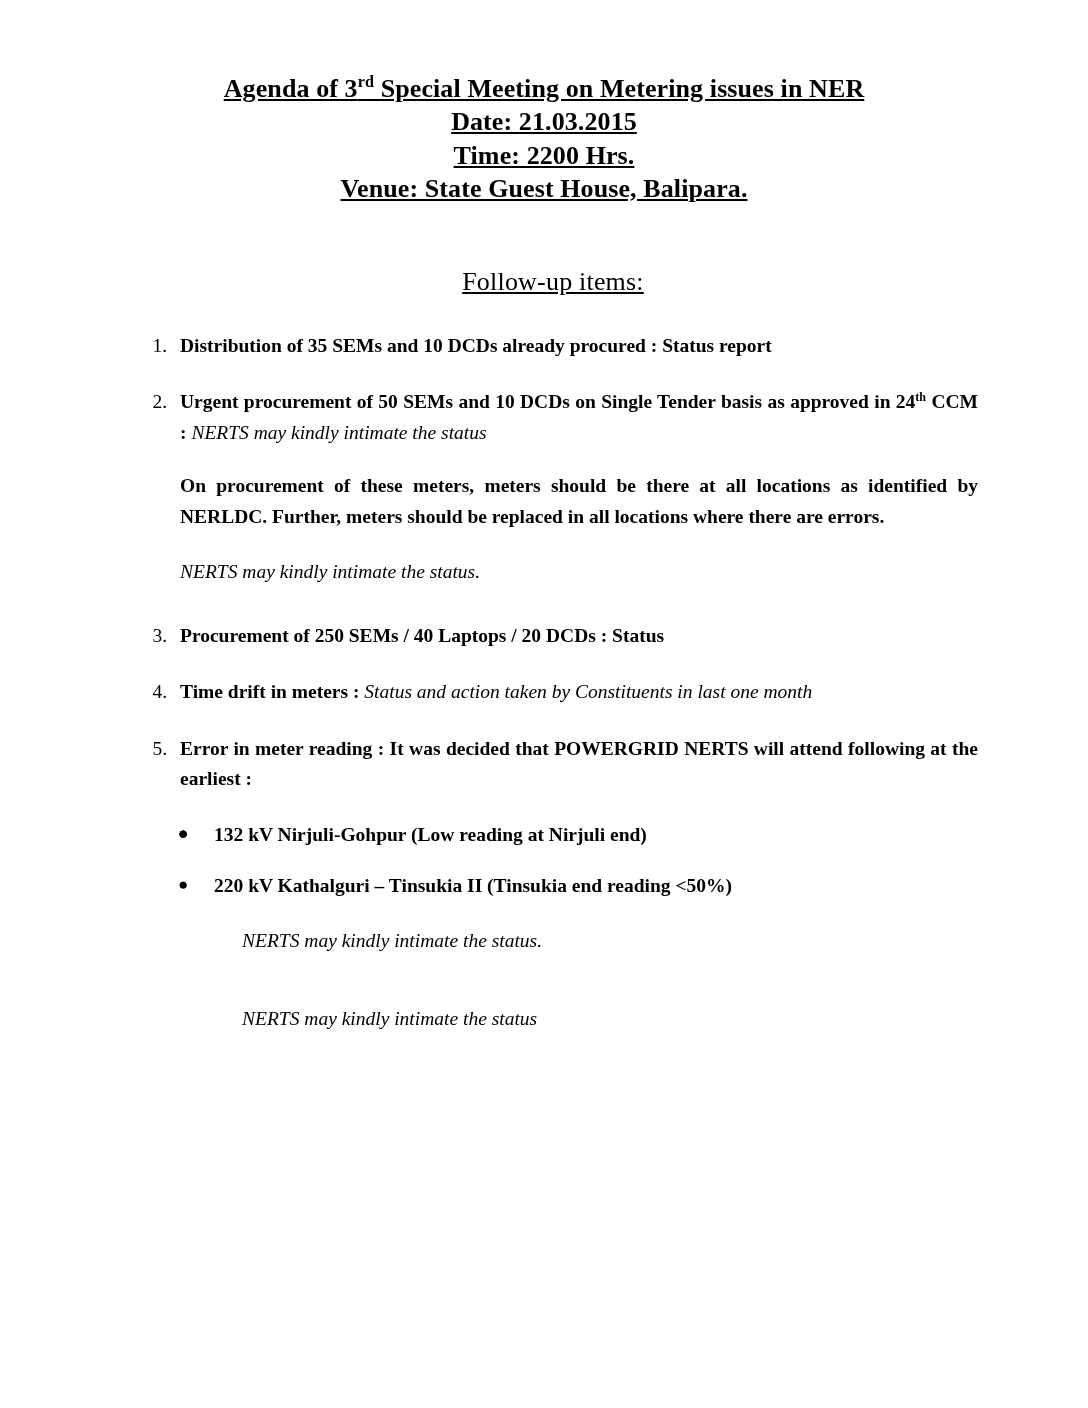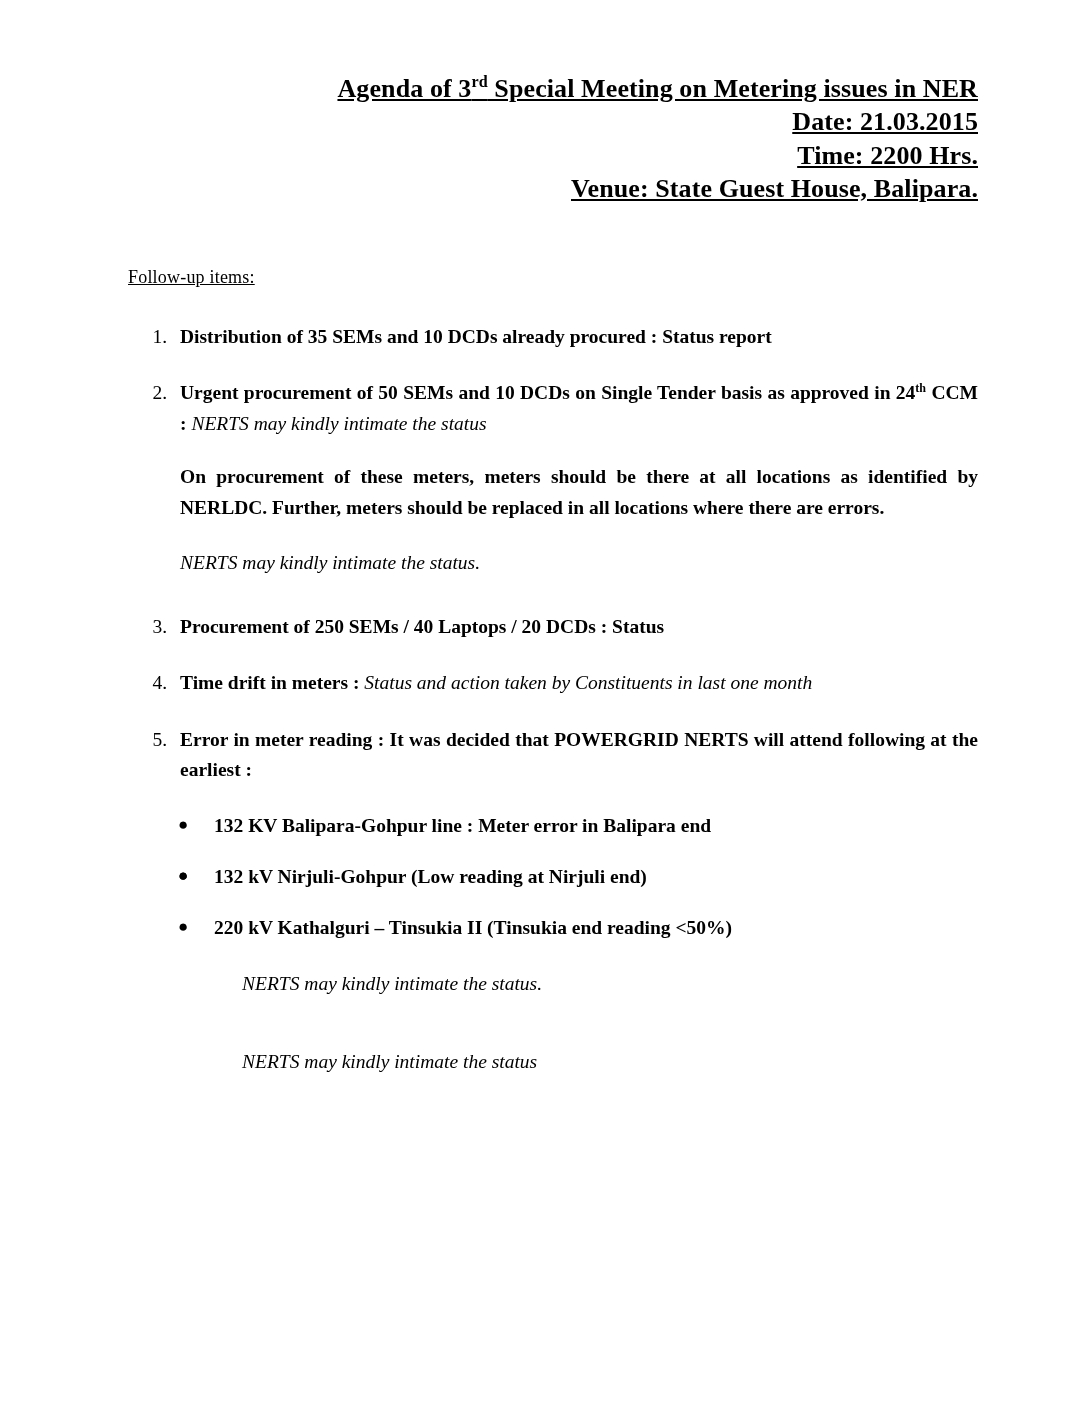--- a/index.html
+++ b/index.html
@@ -15,43 +15,44 @@
     overflow: hidden;
   }
   .page {
     width: 1088px;
     height: 1408px;
     box-sizing: border-box;
     padding: 60px 110px 40px 110px;
     position: relative;
   }
   .title-block {
-    text-align: right;
+    text-align: center;
     margin-top: 12px;
   }
   .title-line {
     font-size: 26px;
     font-weight: bold;
     line-height: 1.28;
     letter-spacing: 0.1px;
   }
   .title-line span.u {
     text-decoration: underline;
   }
   sup {
     font-size: 0.62em;
     vertical-align: super;
     line-height: 0;
   }
   .section-heading {
     margin-top: 62px;
     margin-left: 18px;
-    font-size: 18px;
+    font-size: 26px;
     text-decoration: underline;
     letter-spacing: 0.2px;
+    text-align: center;
   }
   ol.items {
     margin: 34px 0 0 0;
     padding-left: 62px;
     font-size: 19.5px;
   }
   ol.items > li {
     margin-bottom: 26px;
     line-height: 1.55;
     text-align: justify;
@@ -150,21 +151,20 @@
     </li>
 
     <li>
       <span class="b">Error in meter reading : It was decided that POWERGRID NERTS will attend following at the earliest :</span>
     </li>
   </ol>
 
   <ul class="bullets">
     <li>
       <span class="dot">●</span>
-      <span class="b">132 KV Balipara-Gohpur line : Meter error in Balipara end</span>
     </li>
     <li>
       <span class="dot">●</span>
     </li>
     <li>
       <span class="dot">●</span>
       <span class="b">132 kV Nirjuli-Gohpur (Low reading at Nirjuli end)</span>
     </li>
     <li>
       <span class="dot">●</span>

